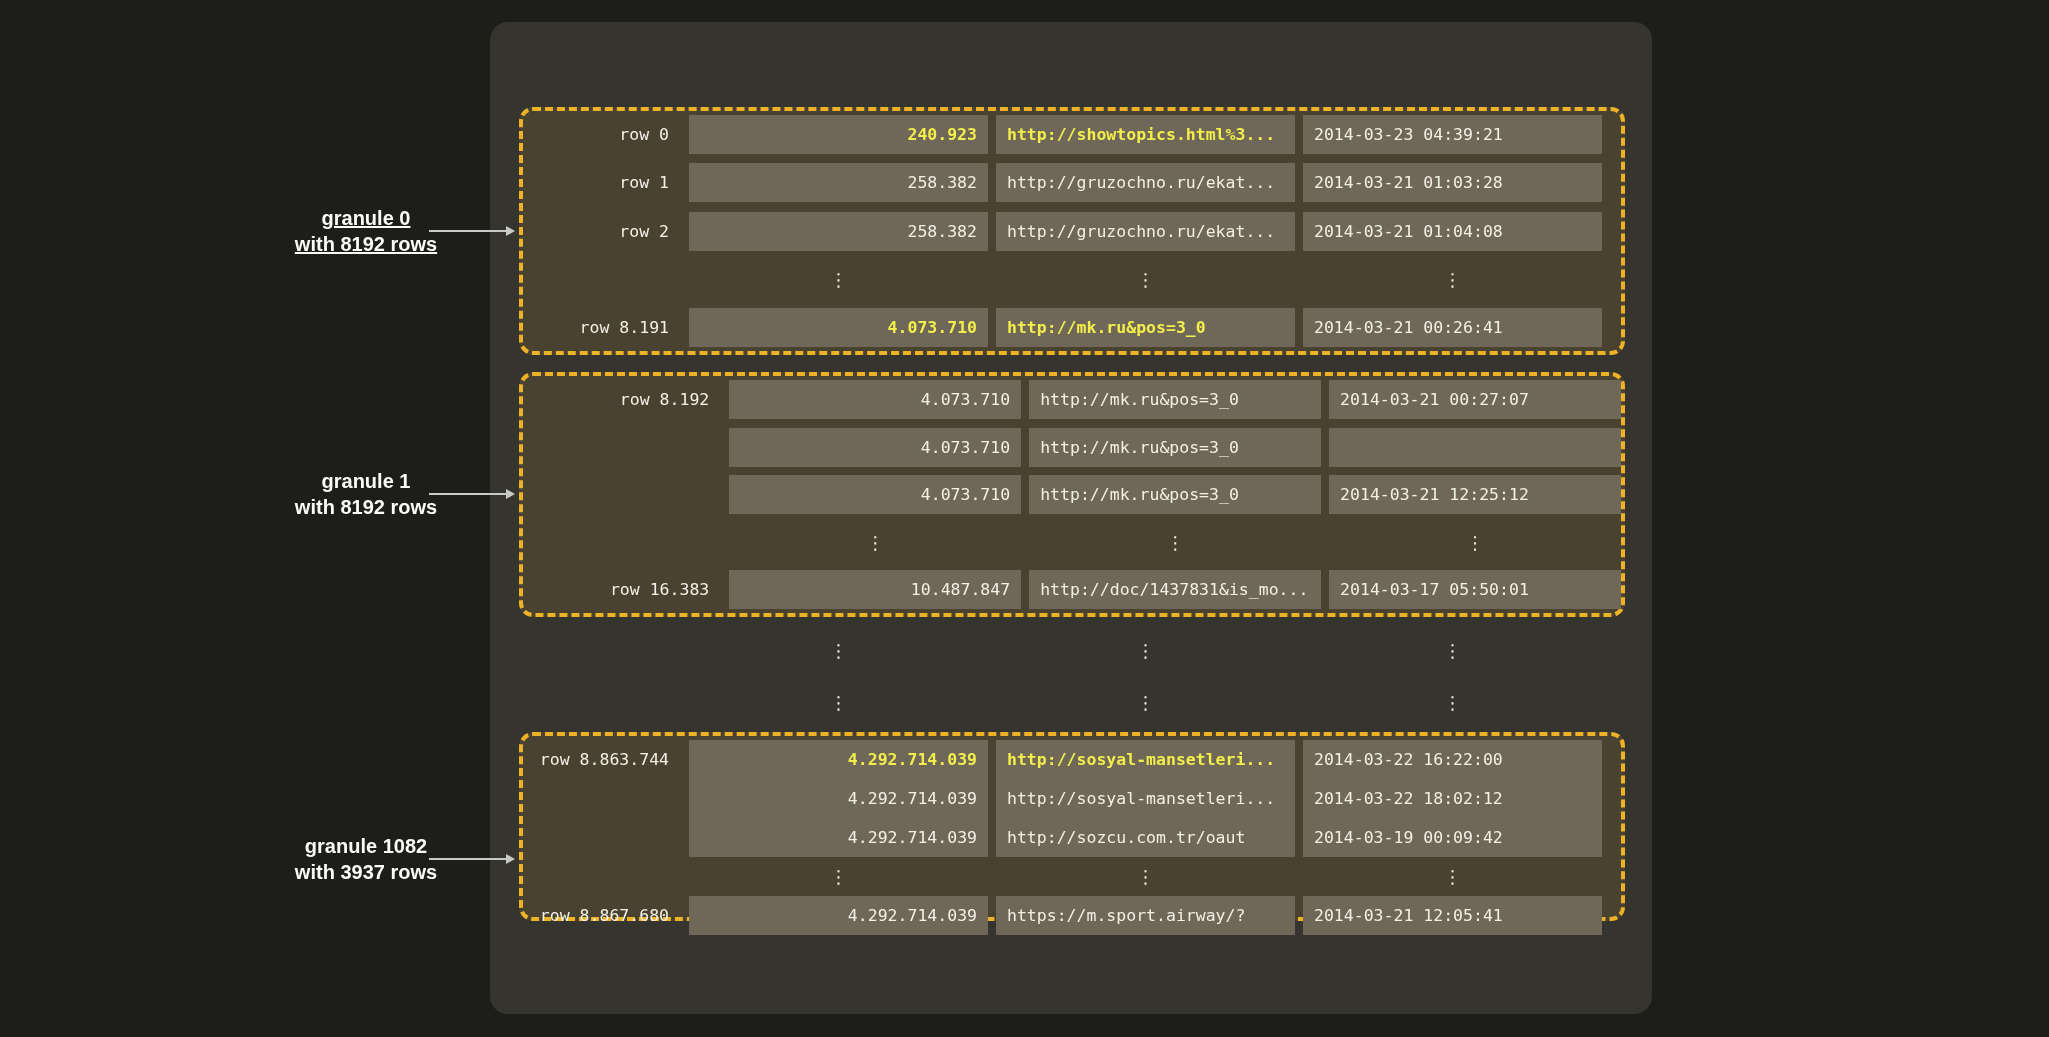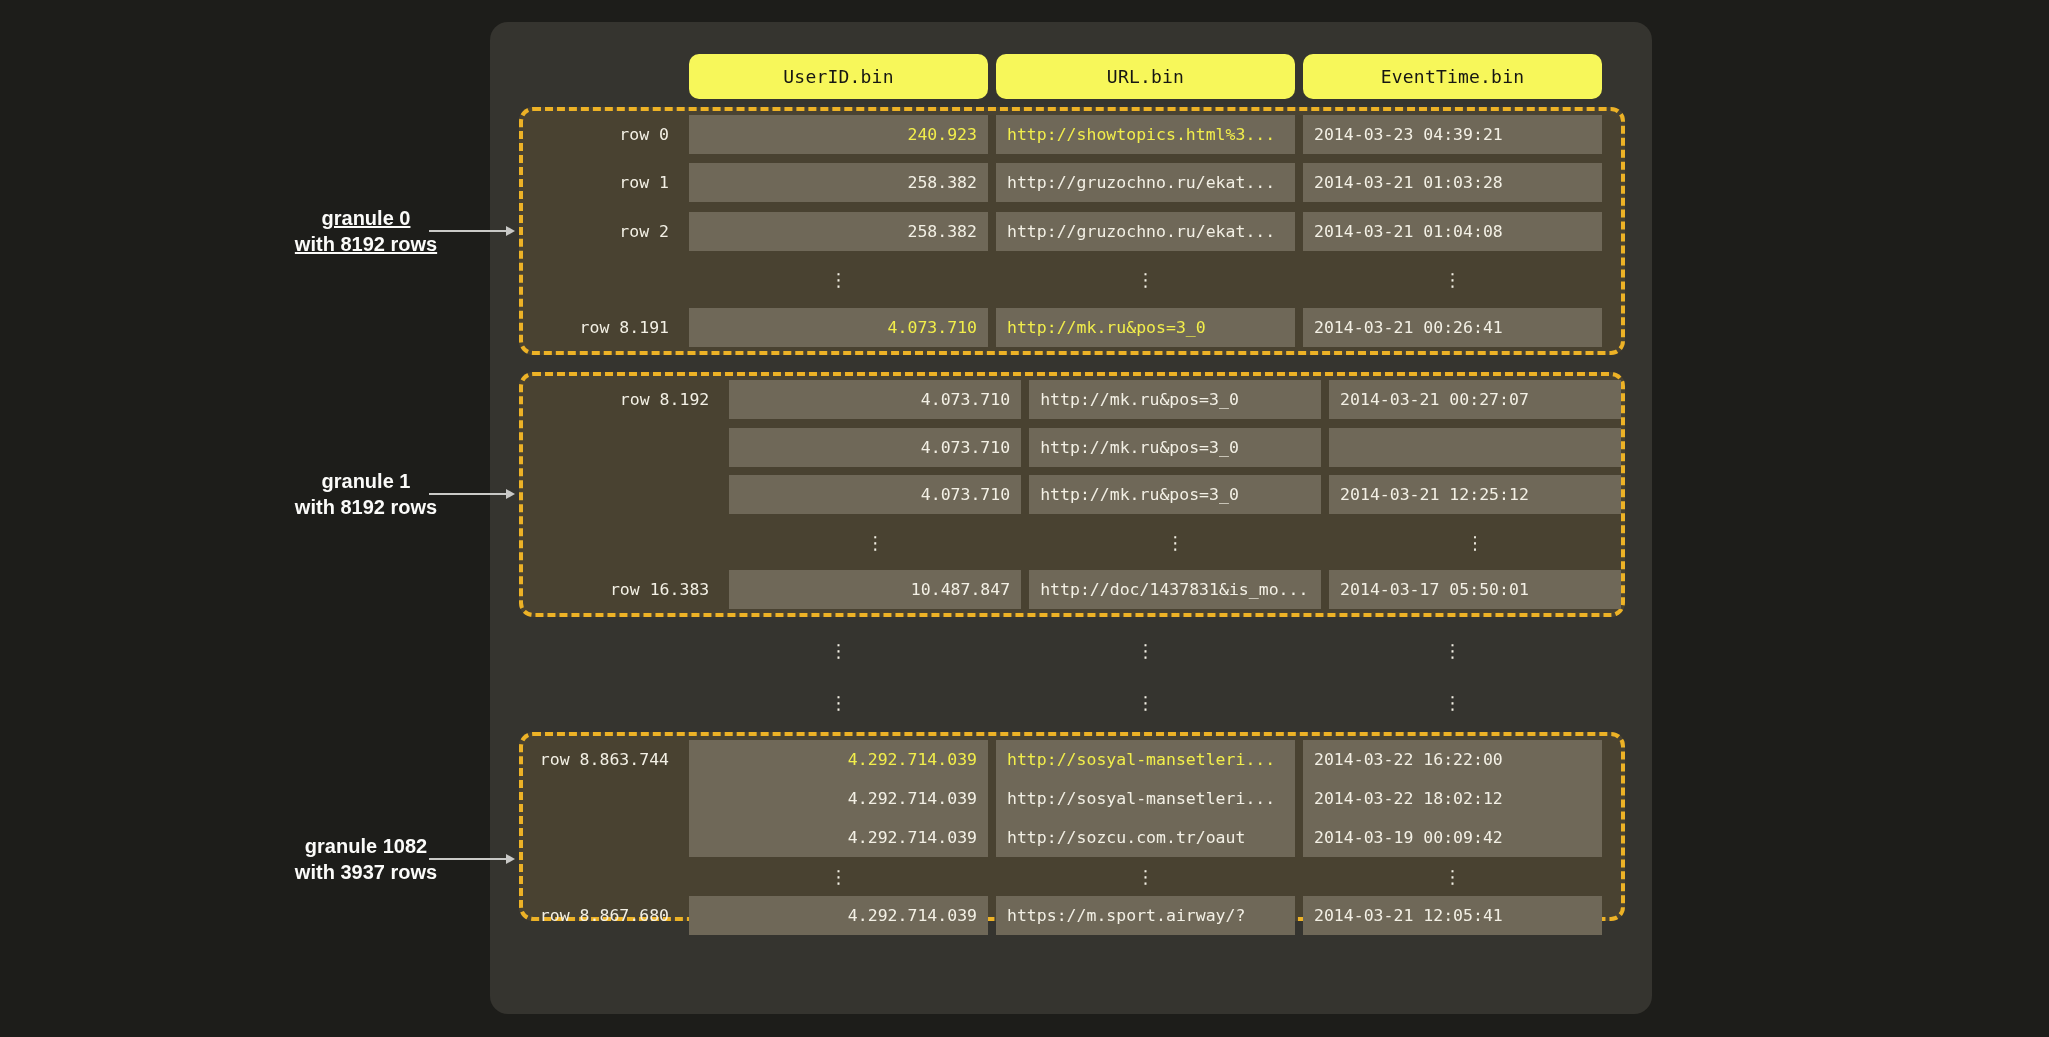--- a/index.html
+++ b/index.html
@@ -32,21 +32,21 @@
     width:166px; padding-right:20px; text-align:right;
     color:#f3f0e5; font-size:16.5px; white-space:nowrap;
   }
   .cell {
     width:299px; height:39px; background:#6f6858; margin-right:8px;
     display:flex; align-items:center; padding:0 11px;
     font-size:16.5px; color:#f3f0e5; white-space:nowrap; overflow:hidden;
   }
   .cell:last-child { margin-right:0; }
   .cell.num { justify-content:flex-end; }
-  .cell.hl { color:#f2ee4b; font-weight:normal; }
+  .cell.hl { color:#f2ee4b; font-weight:bold; }
   .cell.ghost { background:transparent; justify-content:center; font-size:18px; overflow:visible; }
   .free-ellipsis { position:absolute; left:523px; width:1098px; }
   .annotation {
     position:absolute; width:240px; text-align:center;
     color:#fbfbf9; font-family:"Liberation Sans",sans-serif;
     font-weight:bold; font-size:20px; line-height:26px;
   }
   .arrow {
     position:absolute; width:78px; height:2px; background:#c9c9c7;
   }
@@ -54,31 +54,20 @@
     content:""; position:absolute; right:-8px; top:-4px;
     border-left:9px solid #c9c9c7;
     border-top:5px solid transparent; border-bottom:5px solid transparent;
   }
 </style>
 </head>
 <body>
 
 <div class="page">
   <div class="panel"></div>
-  <div class="headers" id="headers">
-      <div class="header-pill">
-        <span>UserID.bin</span>
-      </div>
-      <div class="header-pill">
-        <span>URL.bin</span>
-      </div>
-      <div class="header-pill">
-        <span>EventTime.bin</span>
-      </div>
-    </div>
   <div id="granules">
       <div class="granule" style="top: 107px; height: 248px;">
         <div class="row">
           <div class="row-label">row 0</div>
           <div class="cell num hl">240.923</div>
           <div class="cell  hl">http://showtopics.html%3...</div>
           <div class="cell ">2014-03-23 04:39:21</div>
         </div>
         <div class="row">
           <div class="row-label">row 1</div>

